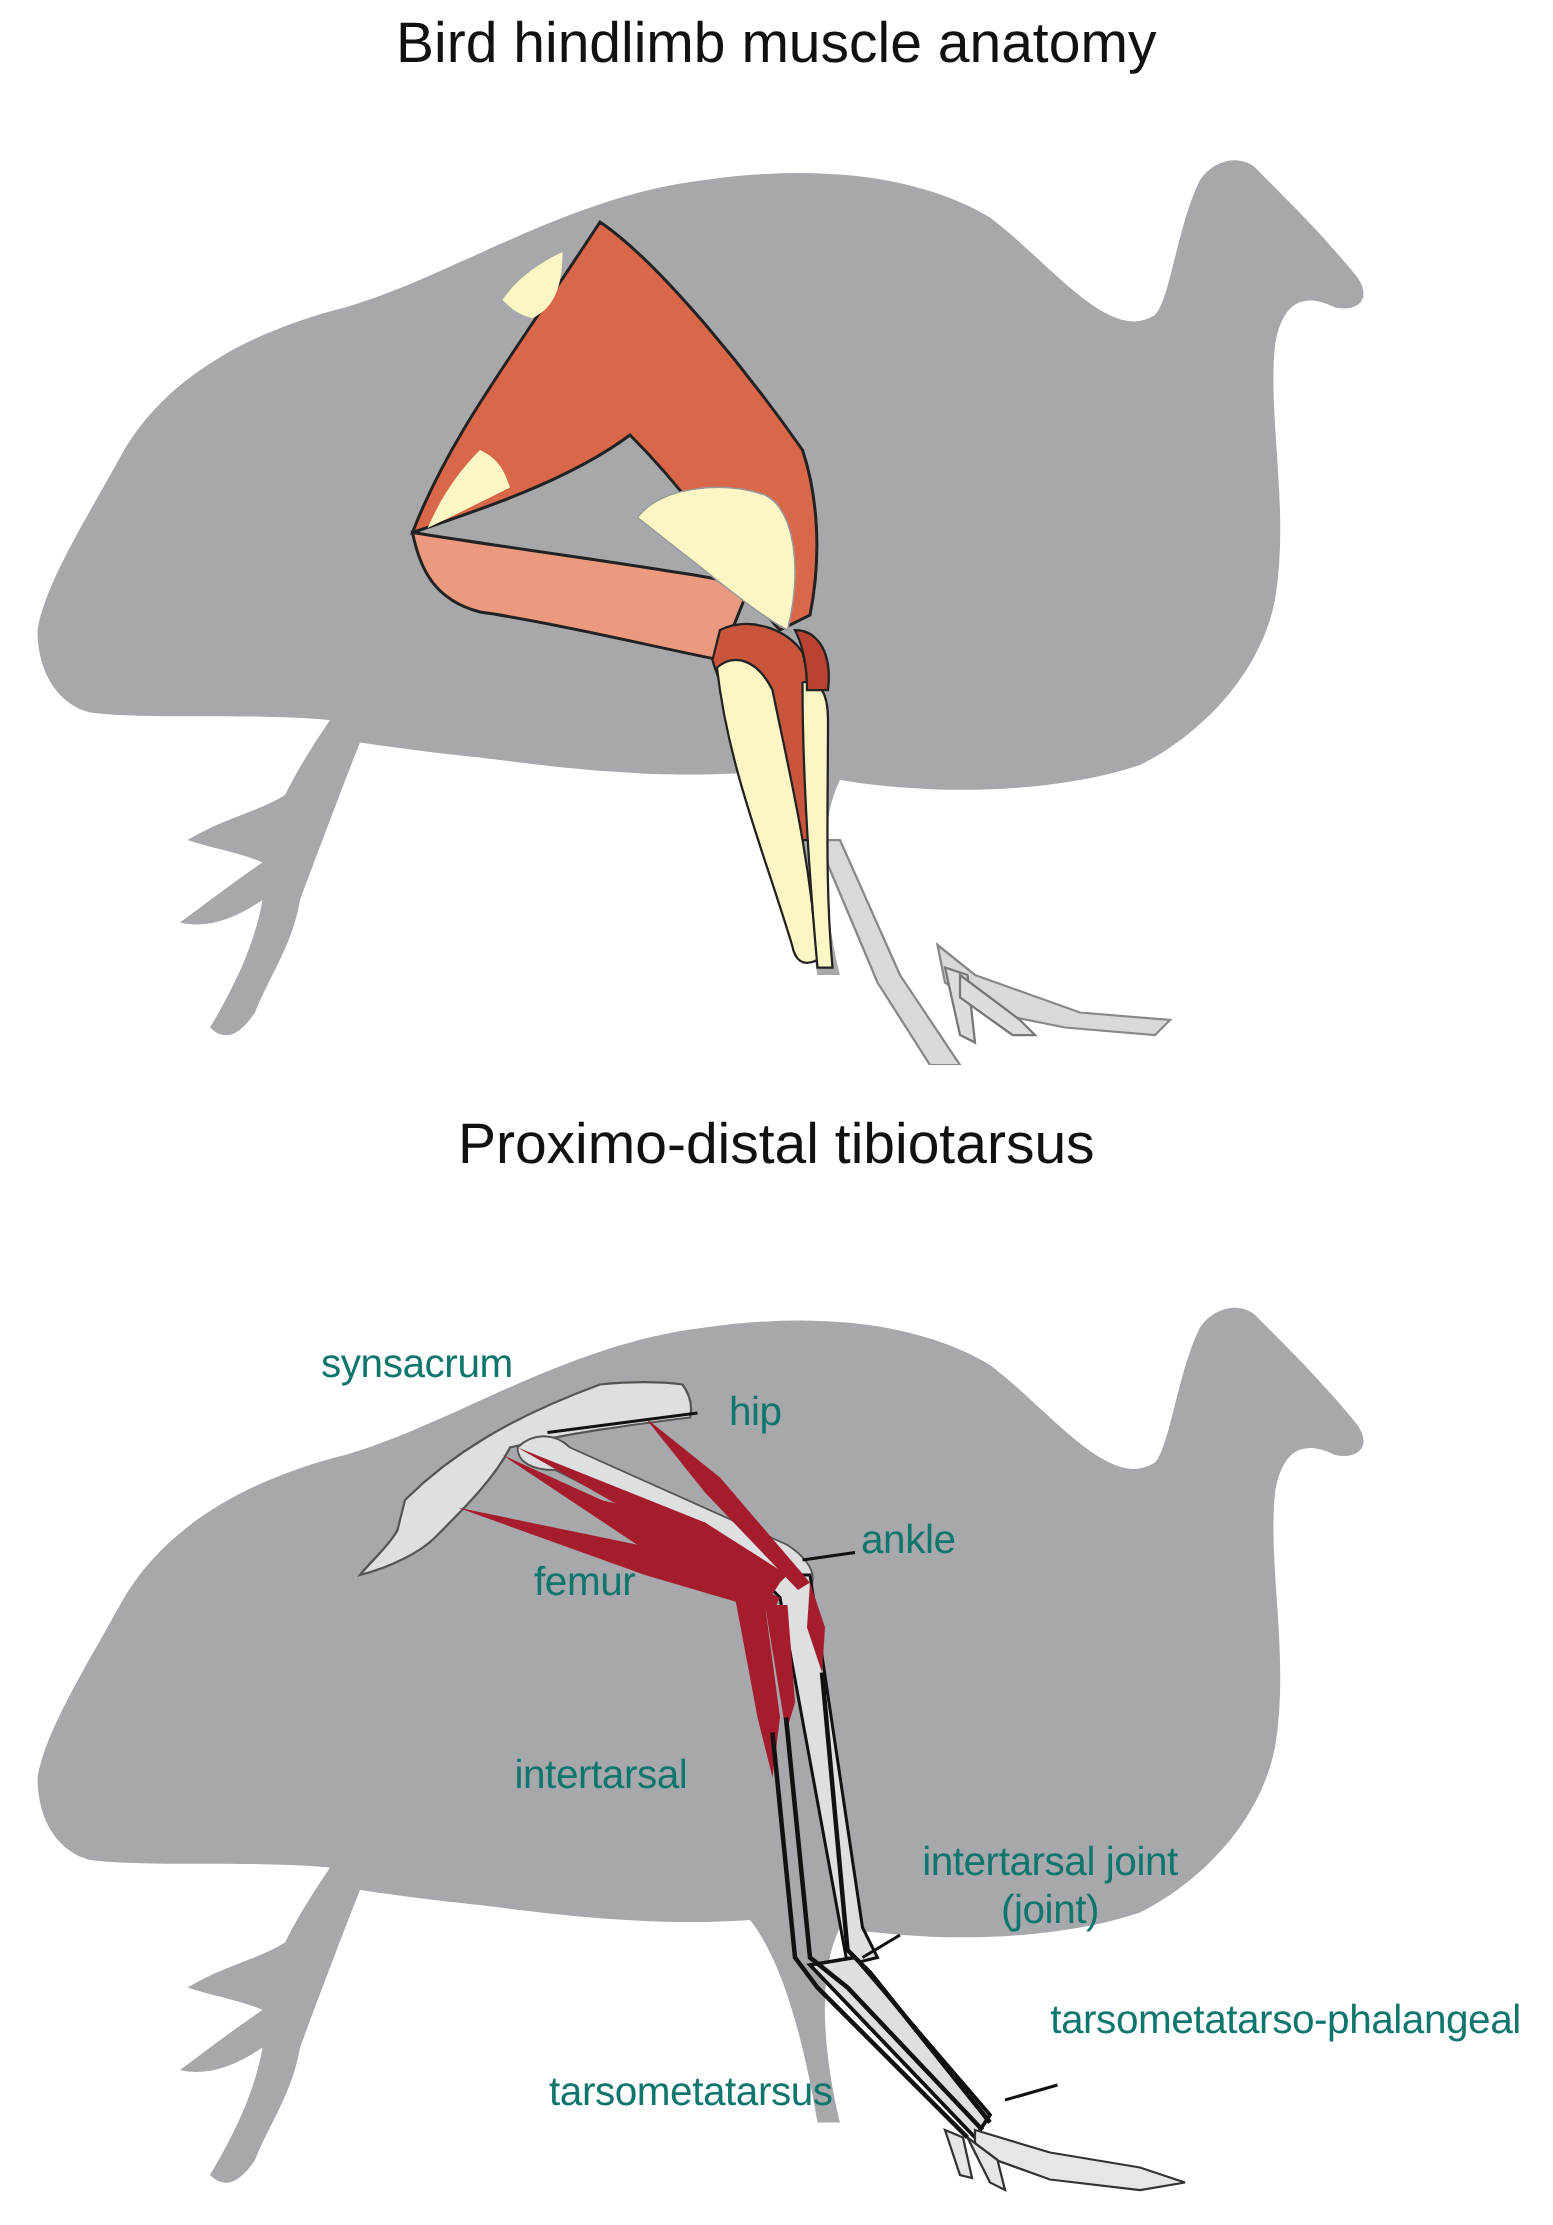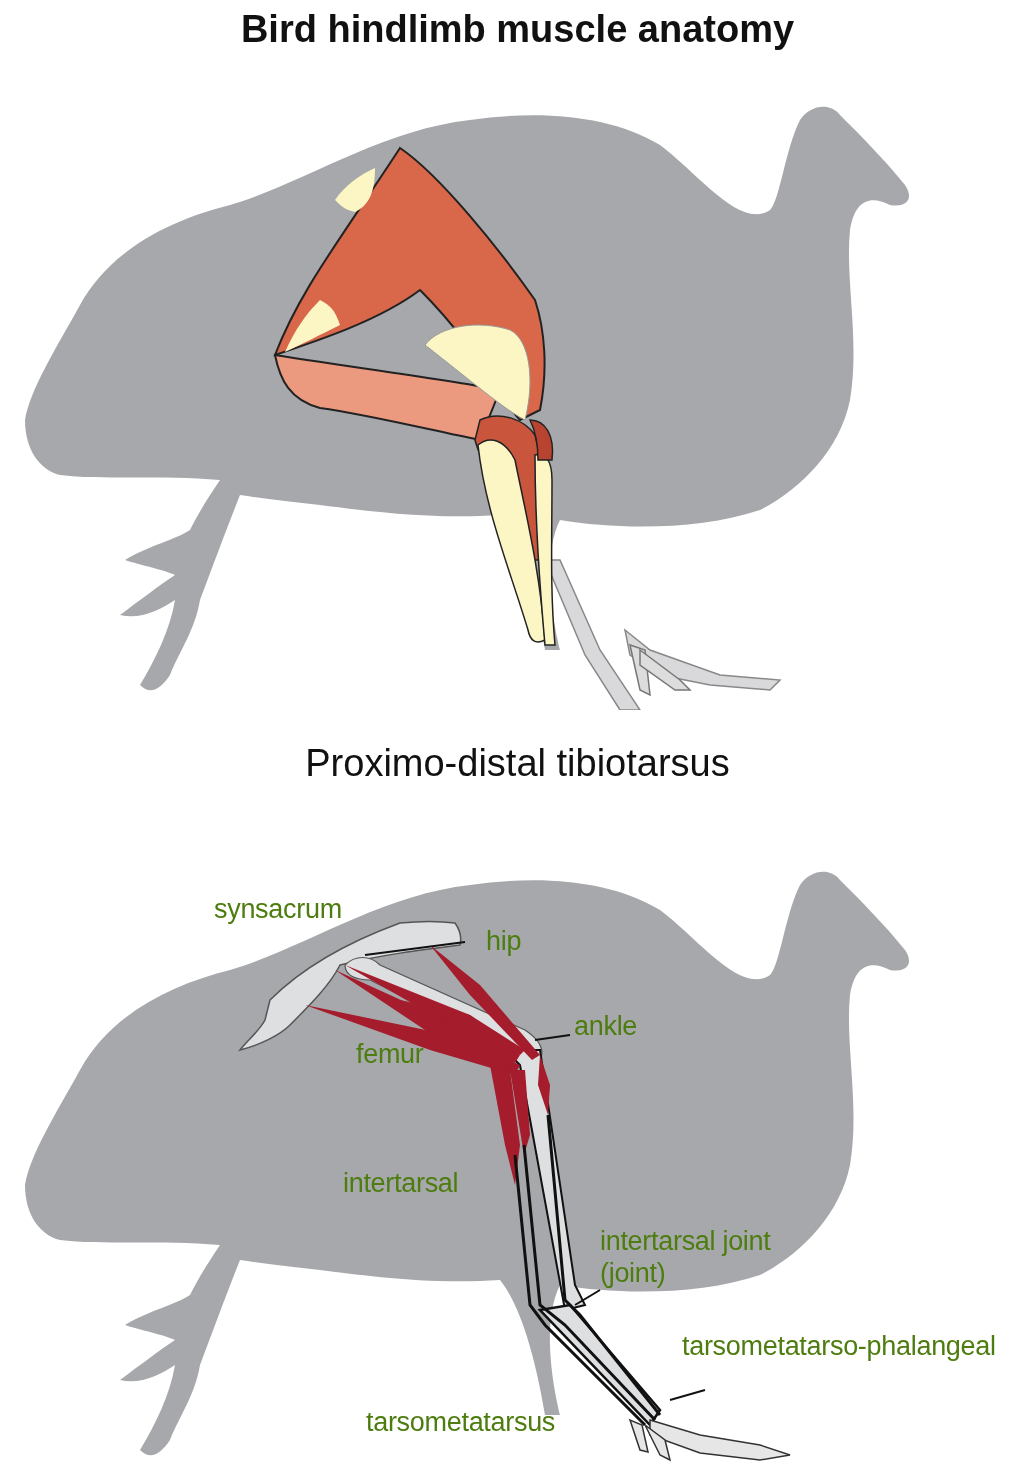--- a/index.html
+++ b/index.html
@@ -1,26 +1,26 @@
 <!DOCTYPE html>
 <html><head>
 <meta charset="utf-8">
 <style>
   html, body { margin: 0; padding: 0; background: #ffffff; }
   body { width: 1035px; height: 1483px; position: relative; overflow: hidden;
          font-family: "Liberation Sans", sans-serif; color: #111; }
   .title { position: absolute; left: 0; width: 1035px; text-align: center;
            font-size: 38px; line-height: 46px; color: #111; }
-  #title1 { top: 6px; font-weight: bold; }
+  #title1 { top: 6px; }
   #title2 { top: 740px; }
   svg.panel { position: absolute; left: 0; }
   #panel1 { top: 90px; }
   #panel2 { top: 855px; }
-  .lbl { position: absolute; font-size: 27px; line-height: 32px; color: #4d7c0f; white-space: nowrap; letter-spacing: -0.3px; }
-  .lbl.center { }
+  .lbl { position: absolute; font-size: 27px; line-height: 32px; color: #0f766e; white-space: nowrap; letter-spacing: -0.3px; }
+  .lbl.center { text-align: center; }
 </style>
 </head>
 <body>
 
 <div id="title1" class="title">Bird hindlimb muscle anatomy</div>
 
 <svg id="panel1" class="panel" width="1035" height="620" viewBox="0 0 1035 620">
 
   <g fill="#a7a8ab">
     <path d="M25,330 C30,300 55,260 80,215 C110,160 170,130 230,115 C300,95 380,40 470,30 C540,20 610,25 660,55 C700,85 740,140 770,120 C780,110 785,60 800,30 C810,15 830,12 840,25 C860,45 885,70 905,95 C915,110 905,118 890,115 C870,105 855,110 850,140 C845,190 860,250 850,310 C840,360 800,400 760,420 C700,440 620,440 560,430 C540,470 555,540 560,560 L545,560 C535,500 520,450 500,425 C430,430 360,420 320,415 C290,412 260,408 240,405 C230,430 215,470 200,510 C195,540 180,560 170,585 C160,600 150,605 140,595 C155,570 170,540 175,510 C160,520 140,530 120,525 C140,510 160,495 175,485 C165,480 140,475 125,470 C150,455 175,450 190,440 C200,420 210,405 220,390 C160,385 100,390 60,385 C40,380 25,360 25,330 Z"></path>
@@ -105,13 +105,13 @@
 <div class="lbl" style="left:574px; top:1010px;">ankle</div>
 <div class="lbl" style="left:356px; top:1038px;">femur</div>
 <div class="lbl" style="left:343px; top:1167px;">intertarsal</div>
 <div class="lbl center" style="left:600px; top:1225px; width:200px;">
   <div>intertarsal joint</div>
   <div>(joint)</div>
 </div>
 <div class="lbl center" style="left:682px; top:1330px; width:350px;">
   <div>tarsometatarso-phalangeal</div>
 </div>
-<div class="lbl" style="left:366px; top:1378px;margin-top:28px;">tarsometatarsus</div>
+<div class="lbl" style="left:366px; top:1378px;">tarsometatarsus</div>
 
 </body></html>

